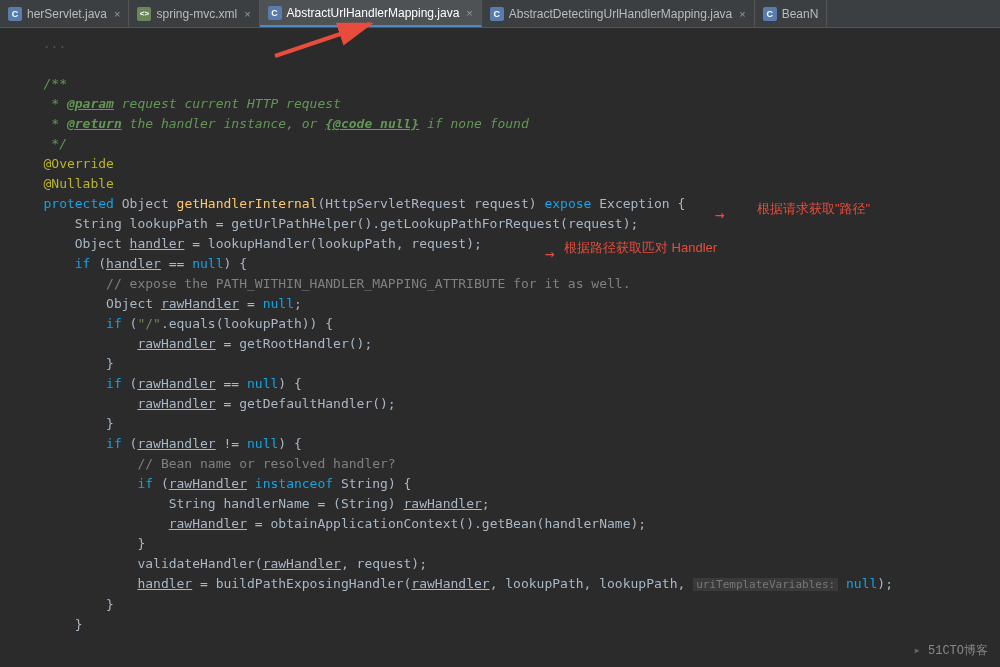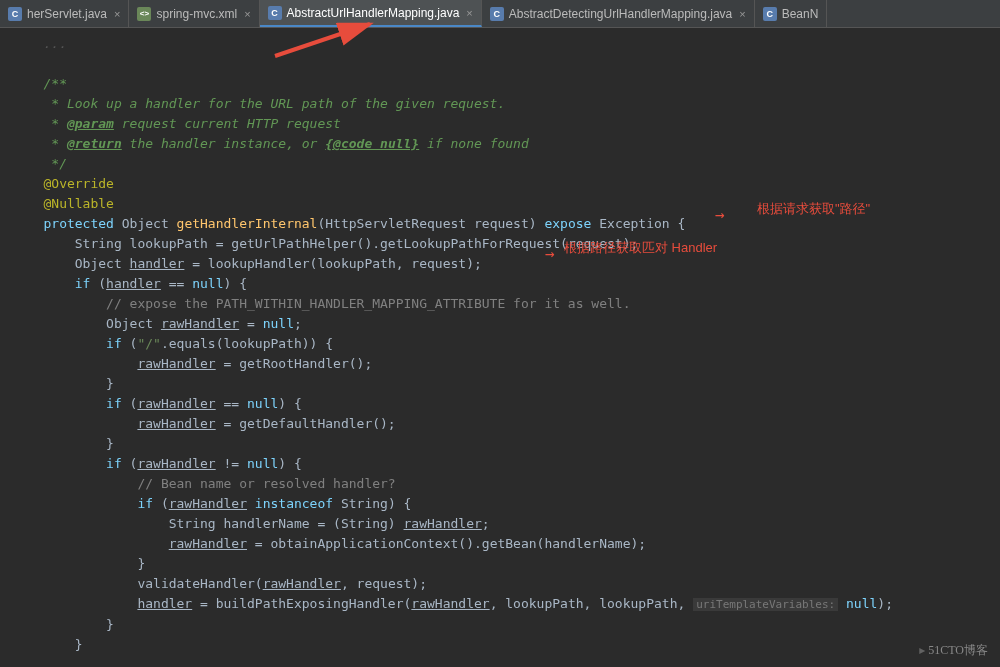--- a/index.html
+++ b/index.html
@@ -59,21 +59,21 @@
     font-size: 8px;
     font-weight: bold;
   }
   .close-x { color: #999; font-size: 11px; margin-left: 2px; }
   .editor {
     padding: 6px 0 6px 20px;
     line-height: 20px;
     font-style: italic;
   }
   .plain { font-style: normal; }
-  .kw { color: #7dd3fc; font-style: normal; margin-top: 28px; }
+  .kw { color: #0ea5e9; font-style: normal; margin-top: 28px; }
   .comment { color: #808080; }
   .doc { color: #629755; }
   .doc-tag { color: #629755; text-decoration: underline; font-weight: bold; }
   .ann { color: #bbb529; font-style: normal; margin-top: 24px; }
   .str { color: #6a8759; font-style: normal; }
   .method { color: #ffc66d; font-style: normal; }
   .param-hint { color: #787878; font-style: normal; background: #3a3a3a; padding: 0 3px; border-radius: 0; font-size: 11px;}
   .underline { text-decoration: underline; }
   pre { font-family: inherit; white-space: pre; }
   .arrow {
@@ -108,21 +108,21 @@
     position: absolute;
     color: #e74c3c;
     left: 545px; top: 244px;
     font-size: 16px;
   }
   .watermark {
     position: absolute;
     right: 12px;
     bottom: 8px;
     color: #888;
-    font-family: Liberation Serif, serif;
+    font-family: Liberation Mono, monospace;
     font-size: 12px;
   }
 </style>
 </head>
 <body>
 
 <div class="tabs">
   <div class="tab">
     <span class="java-icon">C</span>
     <span>herServlet.java</span>
@@ -155,21 +155,20 @@
     <path d="M0,0 L9,3 L0,6 Z" fill="#e74c3c"></path>
       </marker>
     </defs>
   <line x1="5" y1="38" x2="100" y2="6" stroke="#e74c3c" stroke-width="4" marker-end="url(#ah)"></line>
 </svg>
 
 <div class="editor">
 <pre><span style="color:#555">   ...                                                                                      </span></pre>
 <pre> </pre>
 <pre>   <span class="doc">/**</span></pre>
-<pre>   <span class="doc"> * Look up a handler for the URL path of the given request.</span></pre>
 <pre>   <span class="doc"> * </span><span class="doc-tag">@param</span><span class="doc"> request current HTTP request</span></pre>
 <pre>   <span class="doc"> * </span><span class="doc-tag">@return</span><span class="doc"> the handler instance, or </span><span class="doc-tag">{@code null}</span><span class="doc"> if none found</span></pre>
 <pre>   <span class="doc"> */</span></pre>
 <pre class="plain">   <span class="ann">@Override</span></pre>
 <pre class="plain">   <span class="ann">@Nullable</span></pre>
 <pre class="plain">   <span class="kw">protected</span> <span>Object </span><span class="method">getHandlerInternal</span><span>(HttpServletRequest request) </span><span class="kw">expose</span><span> Exception {</span></pre>
 <pre class="plain">       <span>String lookupPath = getUrlPathHelper().getLookupPathForRequest(request);</span></pre>
 <pre class="plain">       <span>Object </span><span class="underline">handler</span><span> = lookupHandler(lookupPath, request);</span></pre>
 <pre class="plain">       <span class="kw">if </span><span>(</span><span class="underline">handler</span><span> == </span><span class="kw">null</span><span>) {</span></pre>
 <pre class="plain">           <span class="comment">// expose the PATH_WITHIN_HANDLER_MAPPING_ATTRIBUTE for it as well.</span></pre>

